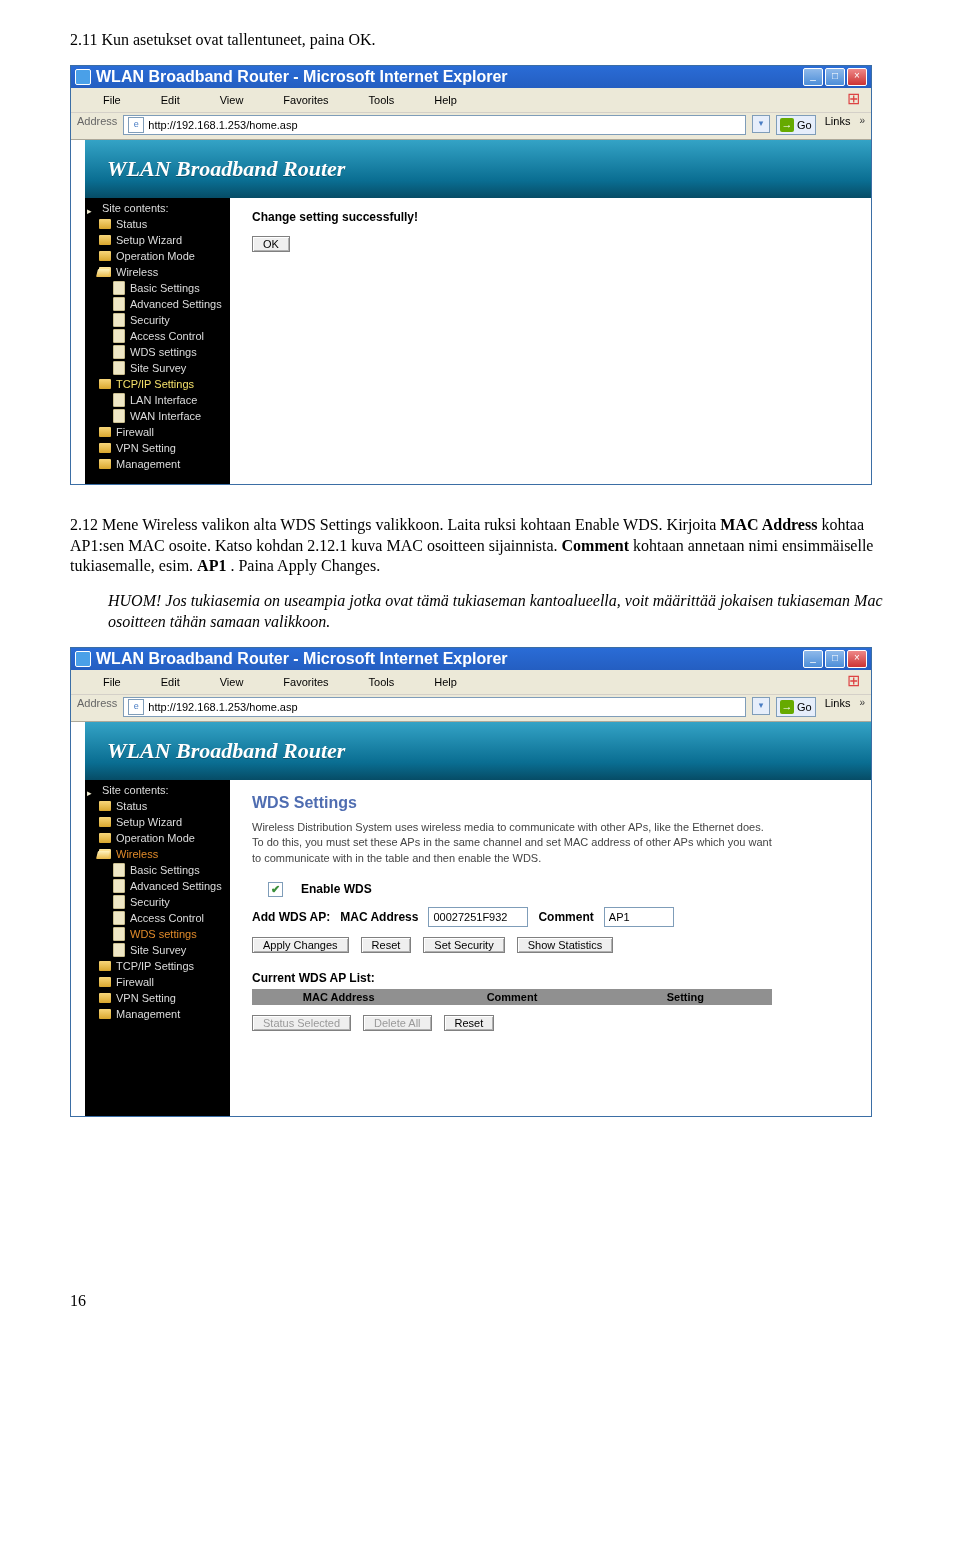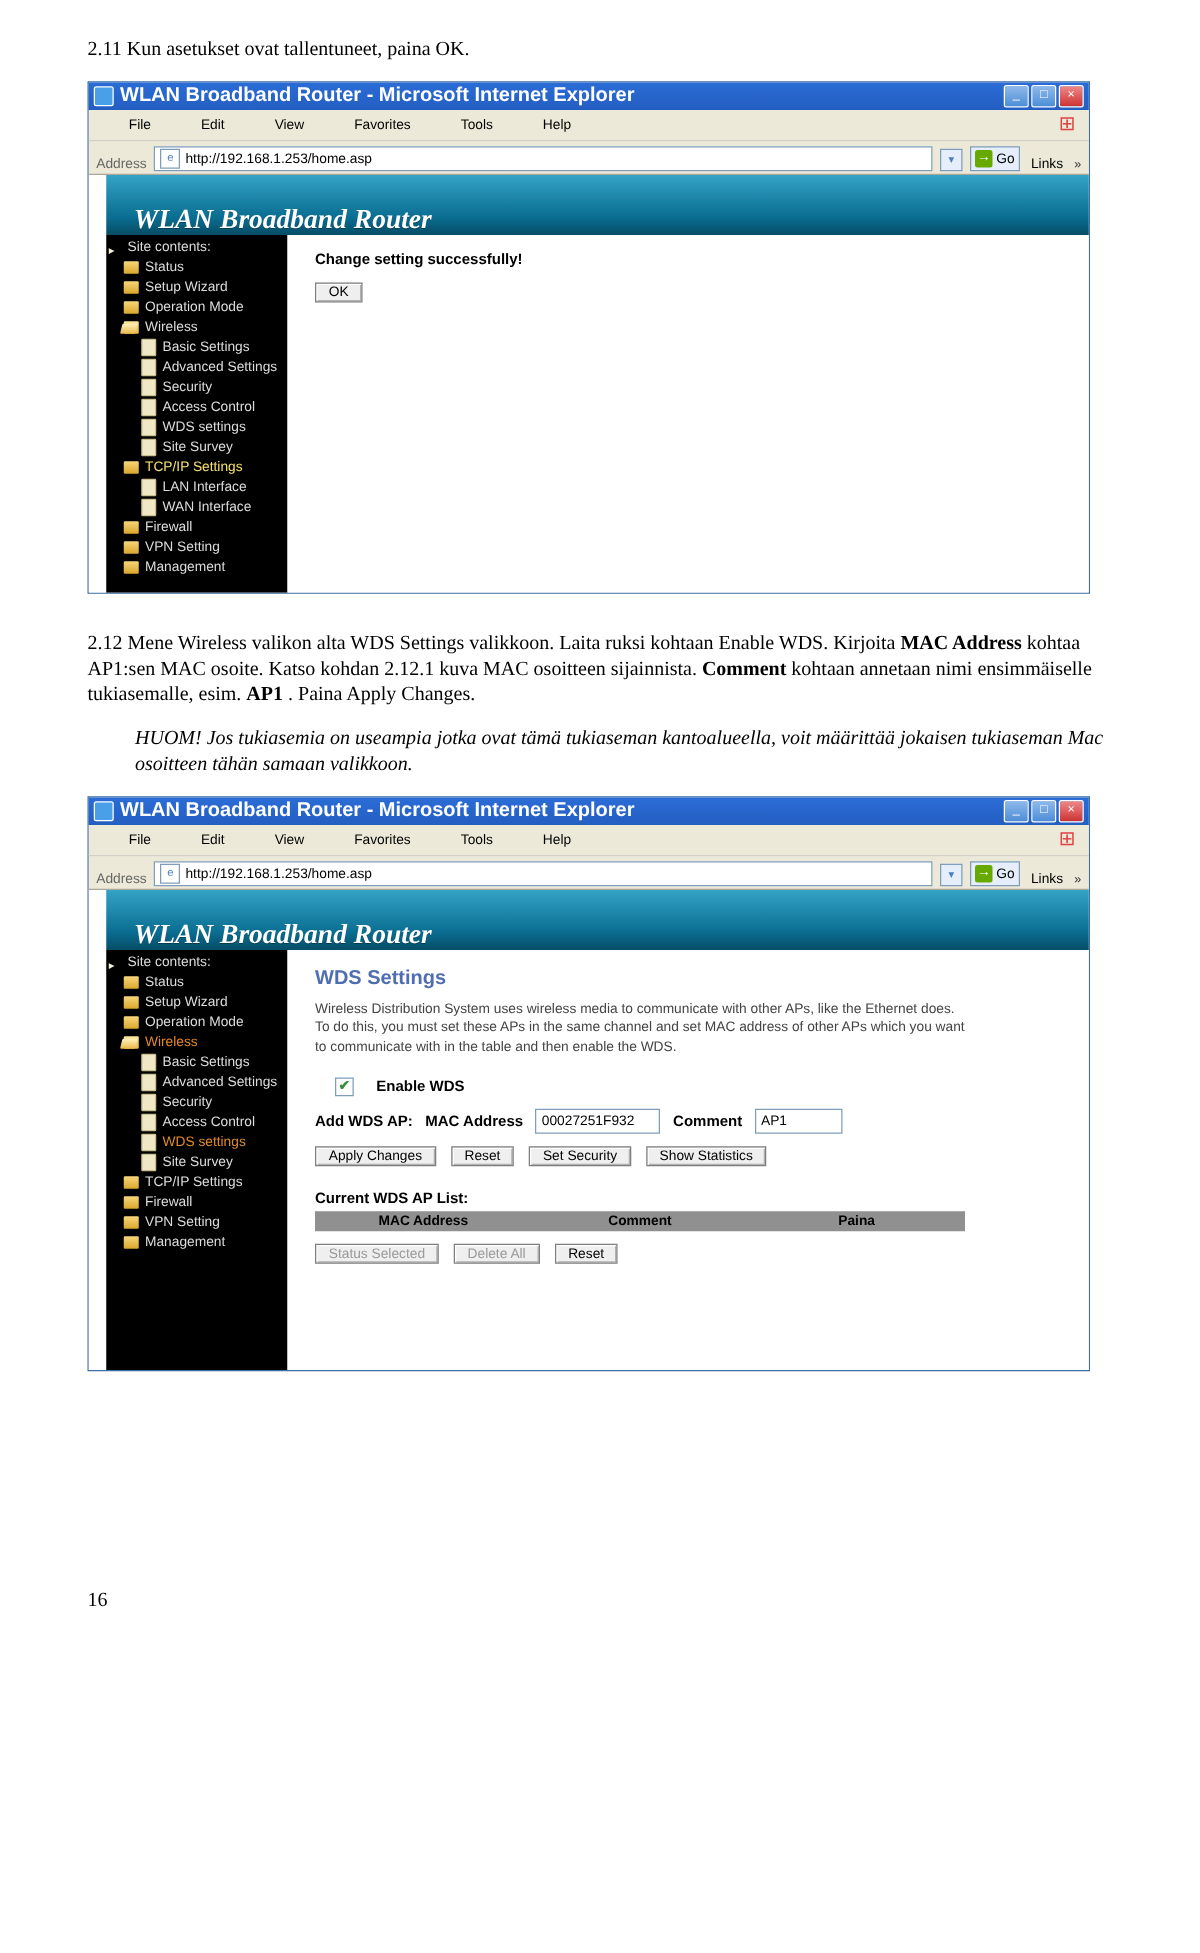--- a/index.html
+++ b/index.html
@@ -70,21 +70,21 @@
   }
   .ie-winlogo:before {
     content: "⊞";
     color: #d44; font-size: 16px;
   }
   .ie-addrbar {
     background: #ece9d8;
     border-bottom: 1px solid #aca899;
     padding: 2px 6px;
     display: flex;
-    align-items: flex-end;
+    align-items: flex-start;
     gap: 6px;
     height: 22px;
   }
   .ie-addrbar .label { color: #666; }
   .ie-addr-input {
     flex: 1;
     background: #fff;
     border: 1px solid #7f9db9;
     height: 18px;
     display: flex; align-items: center;
@@ -110,22 +110,22 @@
   .go-arrow {
     width: 14px; height: 14px; background: #6a0; border-radius: 2px;
     color: #fff; font-size: 11px; text-align: center; line-height: 13px;
   }
   .links-lbl { padding: 0 3px; color: #000; }
   .chev { font-size: 10px; color: #333; cursor: pointer; }
 
   .content-row { display: flex; }
   .banner {
     background: linear-gradient(#34a3c6,#0a6e92 70%, #064c66);
-    height: 48px;
-    display: flex; align-items: flex-end;
+    height: 58px;
+    display: flex; align-items: center;
     padding-left: 22px;
   }
   .banner-title {
     color: #fff; font-style: italic; font-weight: bold;
     font-family: Georgia, serif;
     font-size: 22px;
     text-shadow: 0 1px 0 rgba(0,0,0,.3);
   }
   .left-gap { width: 14px; background: #fff; }
   .sidebar {
@@ -511,21 +511,21 @@
               <button class="btn">Reset</button>
               <button class="btn">Set Security</button>
               <button class="btn">Show Statistics</button>
             </div>
 
             <div class="bold" style="margin-top:8px;">Current WDS AP List:</div>
             <div class="table">
               <div class="thead">
                 <div class="th">MAC Address</div>
                 <div class="th">Comment</div>
-                <div class="th">Paina</div>
+                <div class="th">Setting</div>
               </div>
             </div>
             <div class="del-row">
               <button class="btn" disabled="">Status Selected</button>
               <button class="btn" disabled="">Delete All</button>
               <button class="btn">Reset</button>
             </div>
           </div>
         </div>
       </div>

